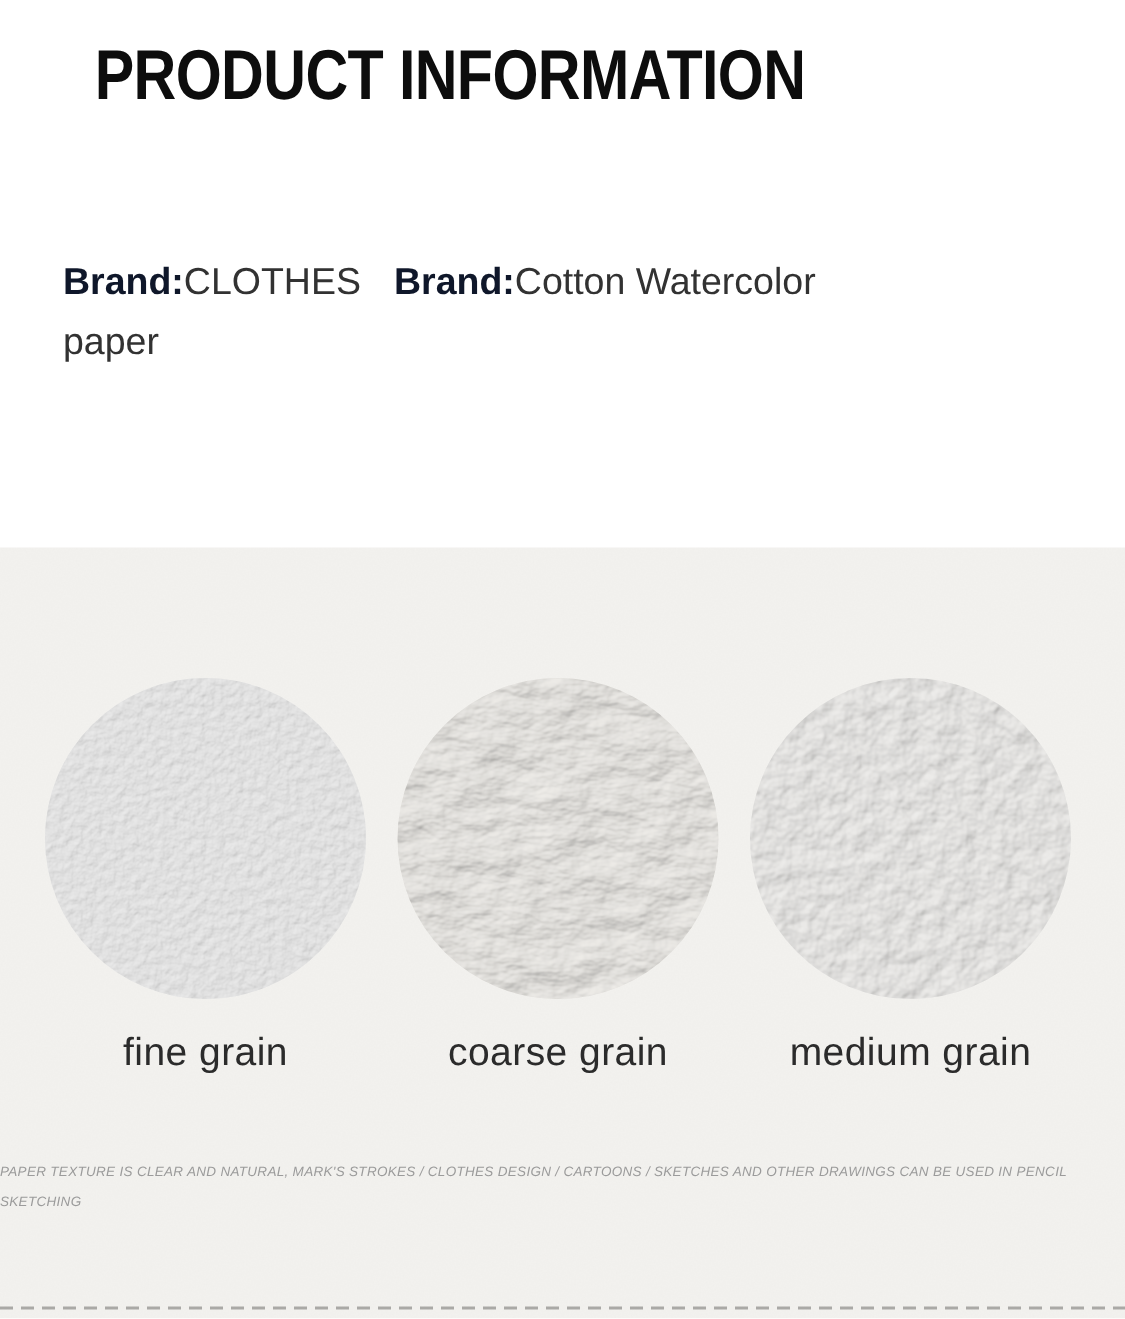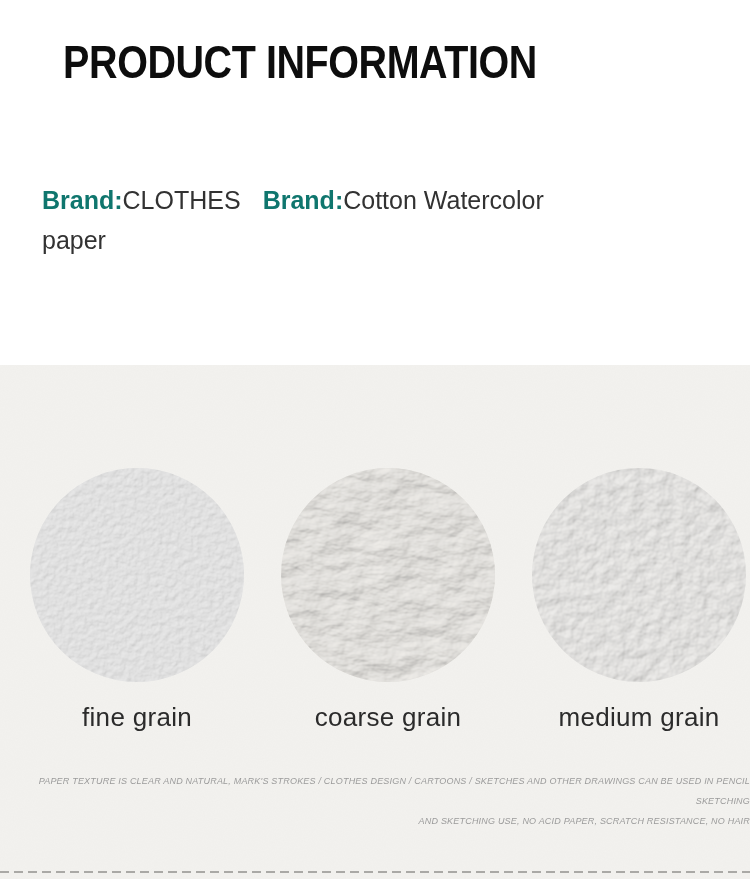--- a/index.html
+++ b/index.html
@@ -11,21 +11,21 @@
     width: 750px;
     height: 879px;
     margin: 0 auto;
     background: #ffffff;
     overflow: hidden;
   }
 
   
   .top-section {
     position: absolute;
-    top: 12px; left: 0;
+    top: 0; left: 0;
     width: 600px;
     height: 365px;
     background: #ffffff;
   }
   .page-title-wrap {
     margin-top: 22px;
     text-align: center;
     white-space: nowrap;
   }
   .page-title {
@@ -40,61 +40,61 @@
   .specs {
     margin-top: 11px;
     padding-left: 42px;
     padding-right: 20px;
     font-size: 25px;
     line-height: 40px;
     color: #323232;
     white-space: pre-wrap;
   }
   .spec-line { white-space: pre-wrap; }
-  .spec-label { font-weight: bold; color: #0f766e; }
+  .spec-label { font-weight: bold; color: #0f172a; }
   .name-gap { display: inline-block; width: 22px; }
   .sup { font-size: 14px; vertical-align: super; line-height: 0; }
 
   
   .bottom-section {
     position: absolute;
     top: 365px; left: 0;
     width: 750px;
     height: 514px;
     background: #f3f2ef;
   }
   .section-noise {
     position: absolute;
     top: 0; left: 0;
     pointer-events: none;
   }
   .swatch-row {
     position: absolute;
-    top: 103px;
+    top: 87px;
     left: 0;
     width: 628px;
     padding-left: 30px;
     display: flex;
-    gap: 37px;
+    gap: 21px;
   }
   .swatch { width: 214px; text-align: center; }
   .swatch svg { display: block; }
   .swatch-label {
     margin-top: 20px;
     font-size: 26px;
     color: #2b2b2b;
     letter-spacing: 0.3px;
   }
 
   .footnote {
     position: absolute;
     top: 406px;
     left: 0;
     width: 750px;
-    text-align: right;
+    text-align: left;
     font-size: 9px;
     font-style: italic;
     line-height: 20px;
     color: #9b9b9b;
     letter-spacing: 0.2px;
   }
 
   .dashed-divider {
     position: absolute;
     top: 506px;
@@ -206,19 +206,18 @@
             <rect width="214" height="214" filter="url(#tex-medium)" opacity="0.95"></rect>
           </g>
         </svg>
         <div class="swatch-label">medium grain</div>
       </div>
 
     </div>
 
     <div class="footnote">
       <div>PAPER TEXTURE IS CLEAR AND NATURAL, MARK'S STROKES / CLOTHES DESIGN / CARTOONS / SKETCHES AND OTHER DRAWINGS CAN BE USED IN PENCIL SKETCHING</div>
-      <div>AND SKETCHING USE, NO ACID PAPER, SCRATCH RESISTANCE, NO HAIR</div>
     </div>
 
     <div class="dashed-divider"></div>
   </div>
 
 </div>
 
 </body></html>

